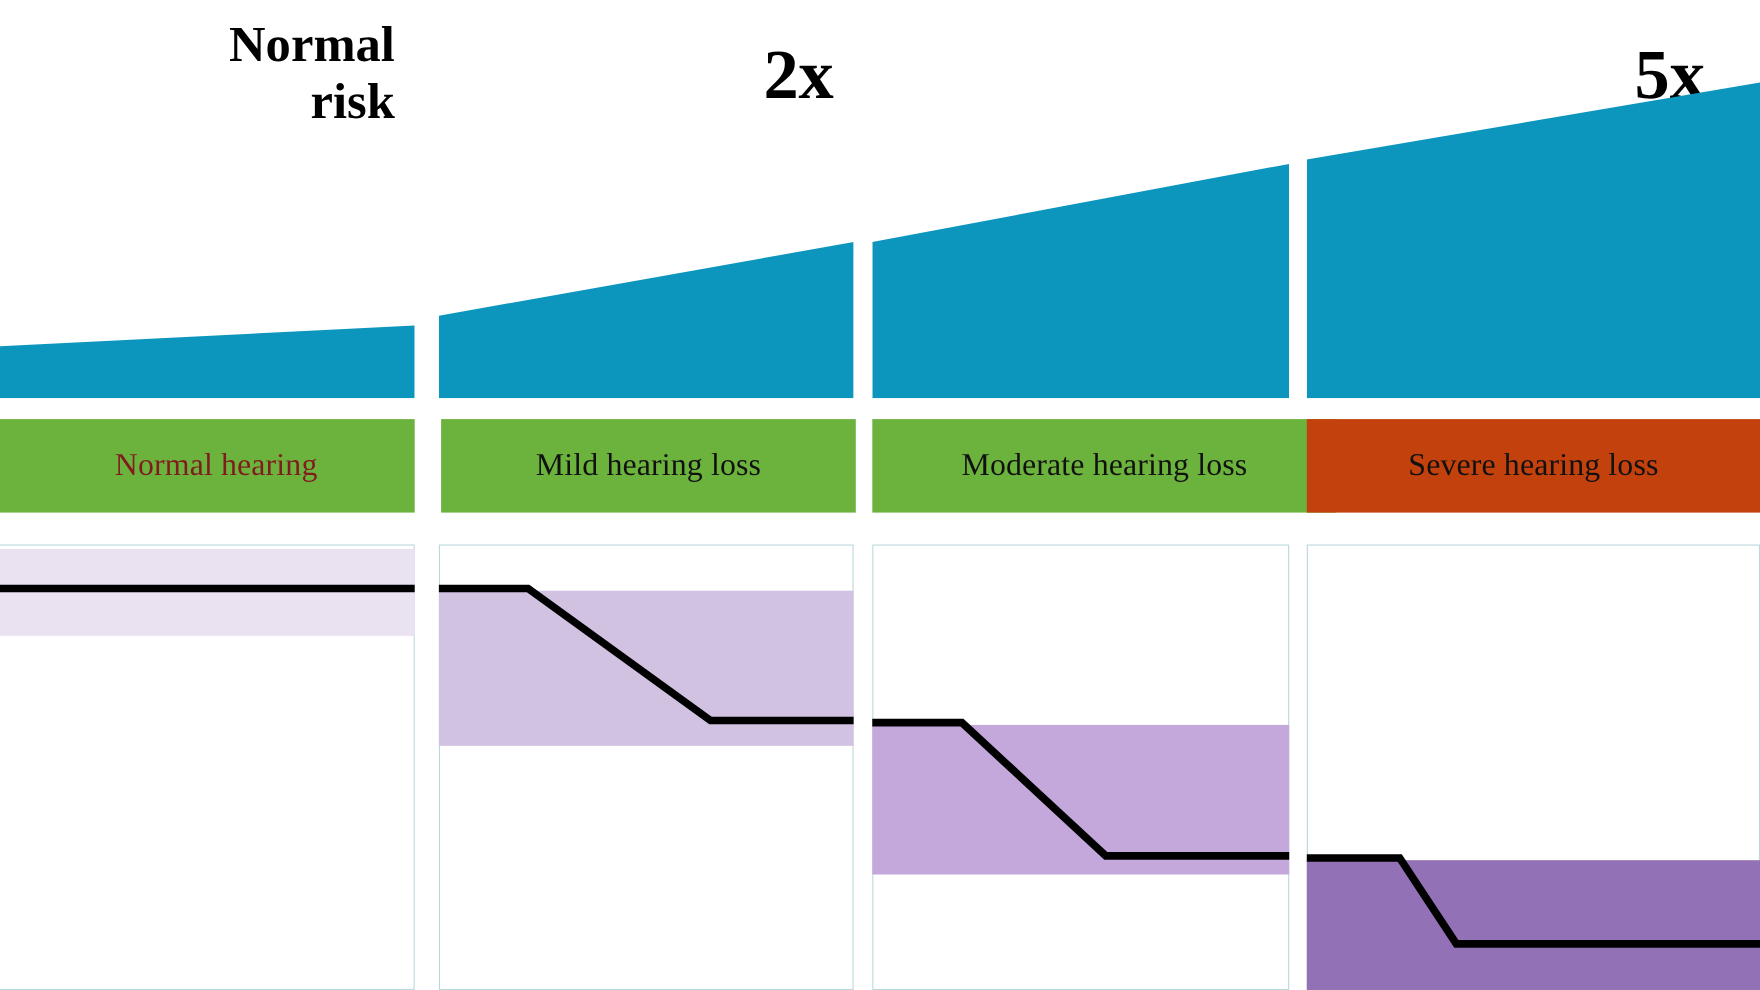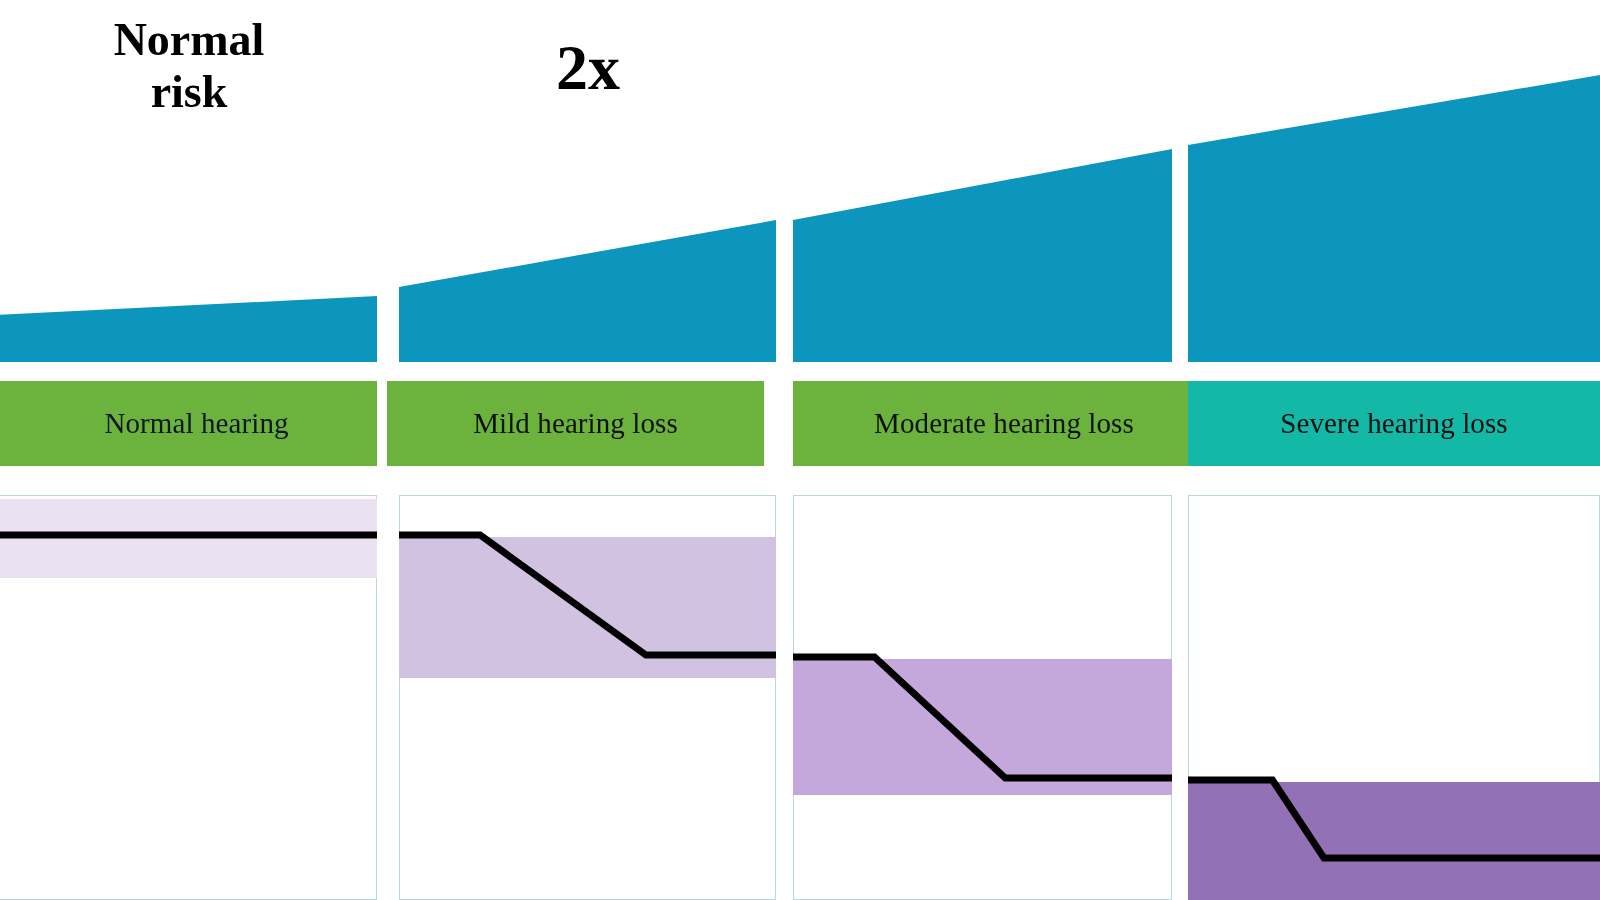--- a/index.html
+++ b/index.html
@@ -15,21 +15,21 @@
     overflow: hidden;
     font-family: "Liberation Serif", "DejaVu Serif", serif;
   }
 
   
   .heading {
     position: absolute;
     font-family: "Liberation Serif", "DejaVu Serif", serif;
     font-weight: bold;
     color: #000000;
-    text-align: center;
+    text-align: right;
     line-height: 1.12;
     white-space: pre-line;
   }
   .heading.h-multiline { font-size: 46px; }
   .heading.h-single    { font-size: 64px; }
 
   
   .wedge {
     position: absolute;
     display: block;
@@ -72,54 +72,55 @@
 </head>
 <body>
 
 <div id="root">
     <div class="heading h-multiline" style="left: 19px; width: 340px; top: 14px;">Normal
 risk</div>
     <svg class="wedge" width="401" height="68" style="left: -24px; top: 294px;">
       <polygon points="0,22 401,2 401,68 0,68" fill="#0C96BE"></polygon>
     </svg>
     <div class="green-band" style="left: -24px; width: 401px; top: 381px; height: 85px; background: rgb(108, 179, 62);">
-      <span class="green-band-label" style="color: #0f172a; margin-left: 40px;">Normal hearing</span>
+      <span class="green-band-label" style="color: #7f1d1d; margin-left: 40px;">Normal hearing</span>
     </div>
     <div class="panel" style="left: -24px; width: 401px; top: 495px; height: 405px; border-color: rgb(187, 217, 221);"></div>
     <div class="panel-band" style="position: absolute; left: -24px; width: 401px; top: 499px; height: 79px; background: rgb(234, 225, 241);"></div>
     <svg class="panel-svg" width="401" height="900" style="left: -24px; top: 0px;">
       <polyline points="0,535 401,535" fill="none" stroke="#000000" stroke-width="7" stroke-linejoin="miter" stroke-linecap="butt"></polyline>
     </svg>
     <div class="heading h-single" style="left: 418px; width: 340px; top: 32px;">2x</div>
     <svg class="wedge" width="377" height="144" style="left: 399px; top: 218px;">
       <polygon points="0,69 377,2 377,144 0,144" fill="#0C96BE"></polygon>
     </svg>
-    <div class="green-band" style="left: 387px; width: 377px; top: 381px; height: 85px; background: rgb(108, 179, 62);">
+    <div class="green-band" style="left: 401px; width: 377px; top: 381px; height: 85px; background: rgb(108, 179, 62);">
       <span class="green-band-label" style="color: rgb(17, 17, 17);">Mild hearing loss</span>
     </div>
     <div class="panel" style="left: 399px; width: 377px; top: 495px; height: 405px; border-color: rgb(187, 217, 221);"></div>
     <div class="panel-band" style="position: absolute; left: 399px; width: 377px; top: 537px; height: 141px; background: rgb(210, 194, 226);"></div>
     <svg class="panel-svg" width="377" height="900" style="left: 399px; top: 0px;">
       <polyline points="0,535 81.05499999999999,535 246.935,655 377,655" fill="none" stroke="#000000" stroke-width="7" stroke-linejoin="miter" stroke-linecap="butt"></polyline>
     </svg>
     <svg class="wedge" width="379" height="215" style="left: 793px; top: 147px;">
       <polygon points="0,73 379,2 379,215 0,215" fill="#0C96BE"></polygon>
     </svg>
     <div class="green-band" style="left: 793px; width: 422px; top: 381px; height: 85px; background: rgb(108, 179, 62);">
       <span class="green-band-label" style="color: rgb(17, 17, 17);">Moderate hearing loss</span>
     </div>
     <div class="panel" style="left: 793px; width: 379px; top: 495px; height: 405px; border-color: rgb(187, 217, 221);"></div>
     <div class="panel-band" style="position: absolute; left: 793px; width: 379px; top: 659px; height: 136px; background: rgb(196, 168, 220);"></div>
     <svg class="panel-svg" width="379" height="900" style="left: 793px; top: 0px;">
       <polyline points="0,657 81.485,657 212.24,778 379,778" fill="none" stroke="#000000" stroke-width="7" stroke-linejoin="miter" stroke-linecap="butt"></polyline>
     </svg>
+    <div class="heading h-single" style="left: 1210px; width: 340px; top: 32px;">5x</div>
     <svg class="wedge" width="412" height="289" style="left: 1188px; top: 73px;">
       <polygon points="0,72 412,2 412,289 0,289" fill="#0C96BE"></polygon>
     </svg>
-    <div class="green-band" style="left: 1188px; width: 412px; top: 381px; height: 85px; background: #14b8a6;">
+    <div class="green-band" style="left: 1188px; width: 412px; top: 381px; height: 85px; background: #c2410c;">
       <span class="green-band-label" style="color: rgb(17, 17, 17);">Severe hearing loss</span>
     </div>
     <div class="panel" style="left: 1188px; width: 412px; top: 495px; height: 405px; border-color: rgb(187, 217, 221);"></div>
     <div class="panel-band" style="position: absolute; left: 1188px; width: 412px; top: 782px; height: 118px; background: rgb(146, 113, 182);"></div>
     <svg class="panel-svg" width="412" height="900" style="left: 1188px; top: 0px;">
       <polyline points="0,780 84.46,780 135.96,858 412,858" fill="none" stroke="#000000" stroke-width="7" stroke-linejoin="miter" stroke-linecap="butt"></polyline>
     </svg>
   </div>
 
 </body></html>

